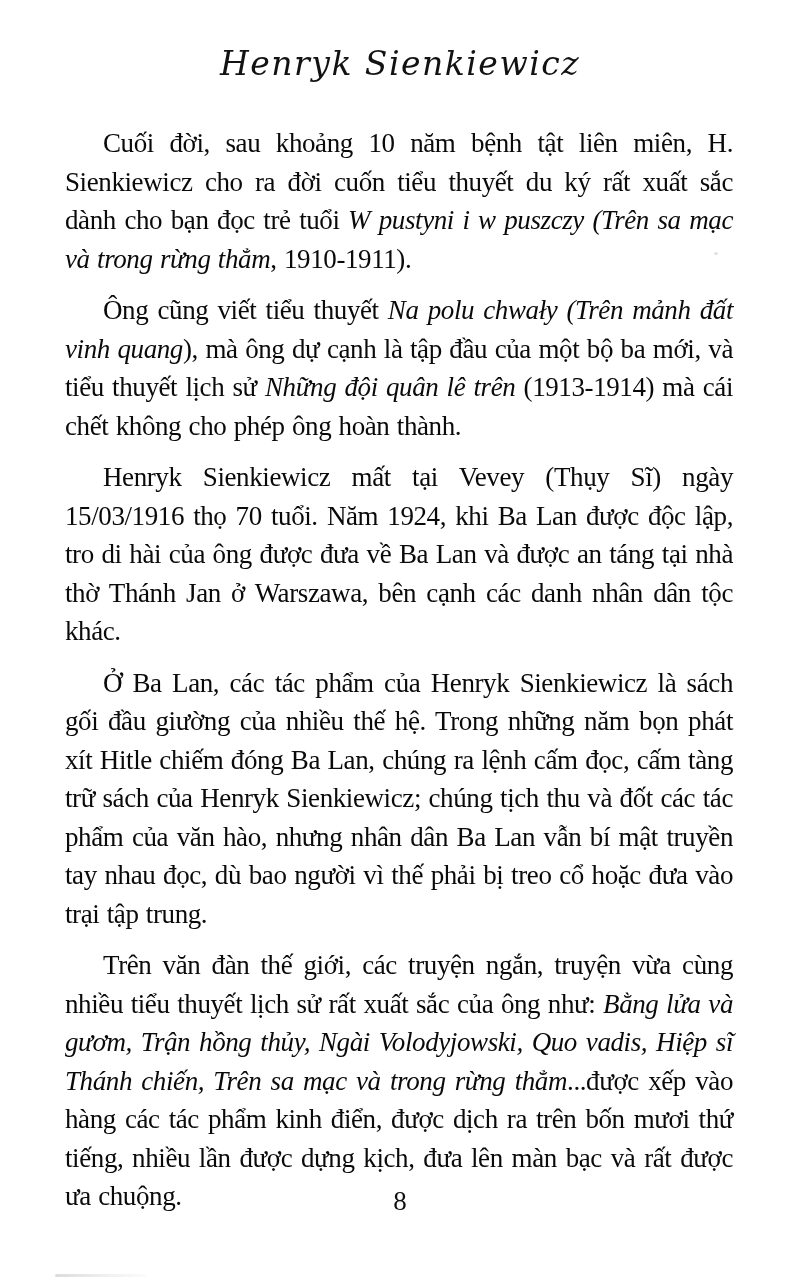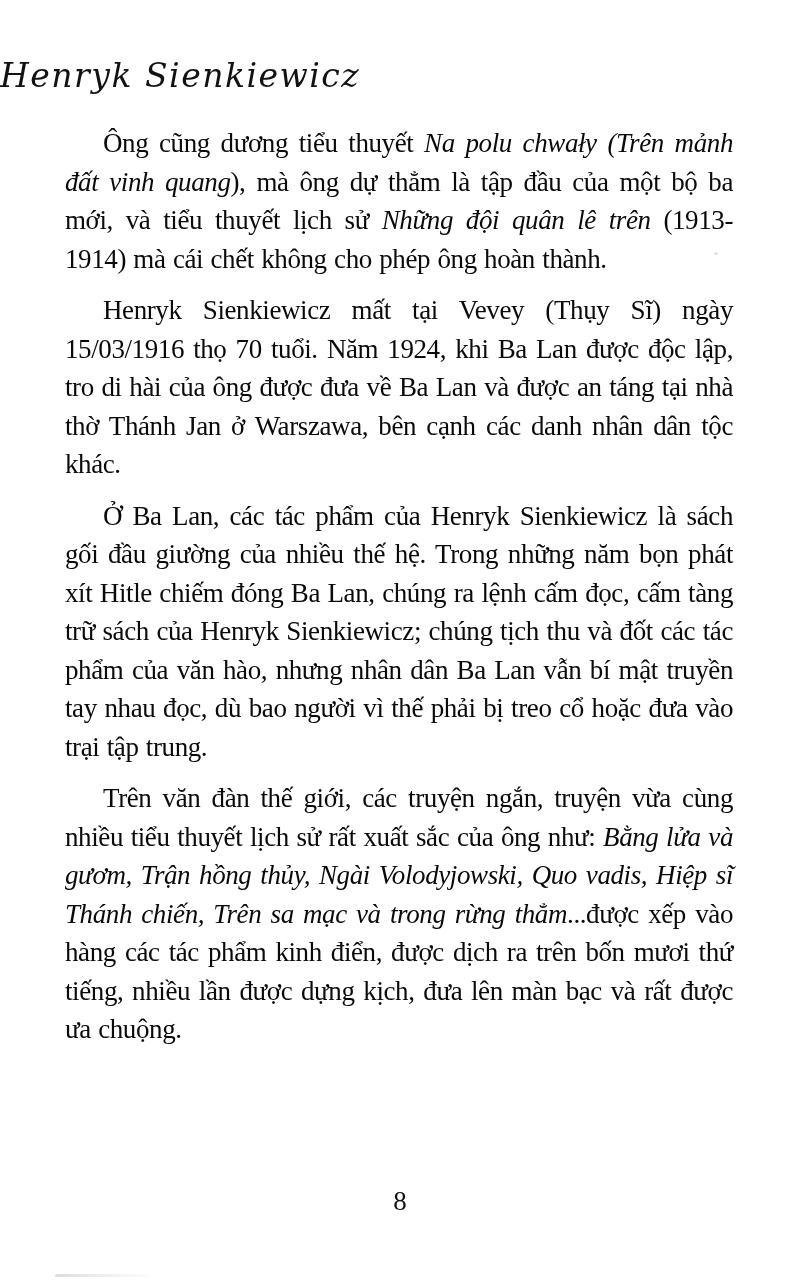--- a/index.html
+++ b/index.html
@@ -12,23 +12,24 @@
     width: 800px;
     height: 1280px;
     margin: 0 auto;
     background: #ffffff;
     color: #0a0a0a;
     font-family: "Liberation Serif", serif;
     overflow: hidden;
   }
   .running-header {
     position: absolute;
-    top: 56px;
+    top: 44px;
     left: 0;
     width: 100%;
+    text-align: center;
     font-family: "DejaVu Serif", serif;
     font-style: italic;
     font-size: 33px;
     letter-spacing: 1.5px;
     color: #121212;
   }
   .page-text {
     position: absolute;
     left: 65px;
     top: 124px;
@@ -75,21 +76,22 @@
     border-radius: 50%;
   }
 </style>
 </head>
 <body>
 
 <div class="book-page">
   <div class="running-header">Henryk Sienkiewicz</div>
 
   <div class="page-text">
-      <p><span>Ông cũng dương tiểu thuyết </span><span class="it">Na polu chwały (Trên mảnh đất vinh quang</span><span>), mà ông dự thẳm là tập đầu của một bộ ba mới, và tiểu thuyết lịch sử </span><span class="it">Những đội quân lê trên</span><span> (1913-1914) mà cái chết không cho phép ông hoàn thành.</span></p>
+      <p><span>Cuối đời, sau khoảng 10 năm bệnh tật liên miên, H. Sienkiewicz cho ra đời cuốn tiểu thuyết du ký rất xuất sắc dành cho bạn đọc trẻ tuổi </span><span class="it">W pustyni i w puszczy (Trên sa mạc và trong rừng thẳm</span><span>, 1910-1911).</span></p>
+      <p><span>Ông cũng viết tiểu thuyết </span><span class="it">Na polu chwały (Trên mảnh đất vinh quang</span><span>), mà ông dự cạnh là tập đầu của một bộ ba mới, và tiểu thuyết lịch sử </span><span class="it">Những đội quân lê trên</span><span> (1913-1914) mà cái chết không cho phép ông hoàn thành.</span></p>
       <p><span>Henryk Sienkiewicz mất tại Vevey (Thụy Sĩ) ngày 15/03/1916 thọ 70 tuổi. Năm 1924, khi Ba Lan được độc lập, tro di hài của ông được đưa về Ba Lan và được an táng tại nhà thờ Thánh Jan ở Warszawa, bên cạnh các danh nhân dân tộc khác.</span></p>
       <p><span>Ở Ba Lan, các tác phẩm của Henryk Sienkiewicz là sách gối đầu giường của nhiều thế hệ. Trong những năm bọn phát xít Hitle chiếm đóng Ba Lan, chúng ra lệnh cấm đọc, cấm tàng trữ sách của Henryk Sienkiewicz; chúng tịch thu và đốt các tác phẩm của văn hào, nhưng nhân dân Ba Lan vẫn bí mật truyền tay nhau đọc, dù bao người vì thế phải bị treo cổ hoặc đưa vào trại tập trung.</span></p>
       <p><span>Trên văn đàn thế giới, các truyện ngắn, truyện vừa cùng nhiều tiểu thuyết lịch sử rất xuất sắc của ông như: </span><span class="it">Bằng lửa và gươm, Trận hồng thủy, Ngài Volodyjowski, Quo vadis, Hiệp sĩ Thánh chiến, Trên sa mạc và trong rừng thẳm</span><span>...được xếp vào hàng các tác phẩm kinh điển, được dịch ra trên bốn mươi thứ tiếng, nhiều lần được dựng kịch, đưa lên màn bạc và rất được ưa chuộng.</span></p>
     </div>
 
   <div class="page-number">8</div>
 
   <div class="scan-speck"></div>
   <div class="scan-smudge"></div>
 </div>

